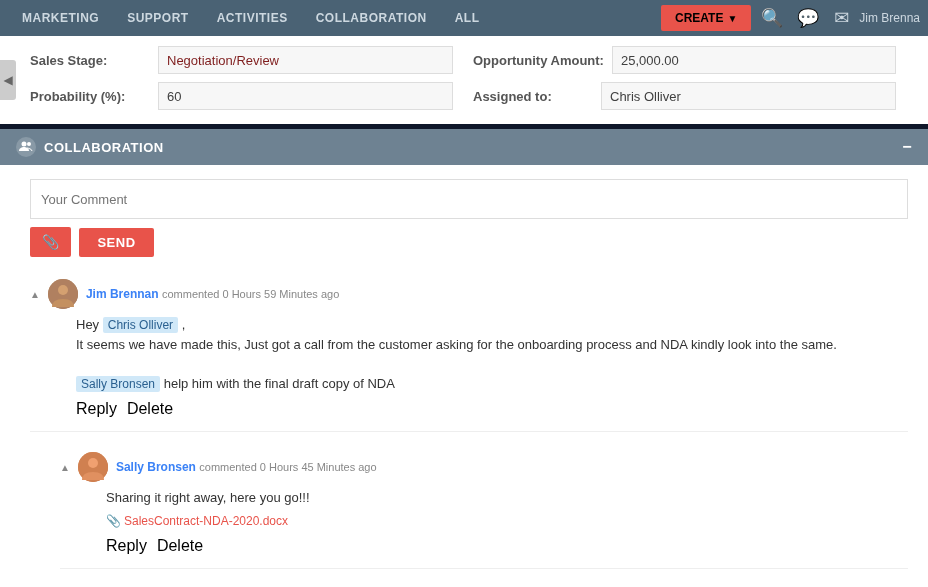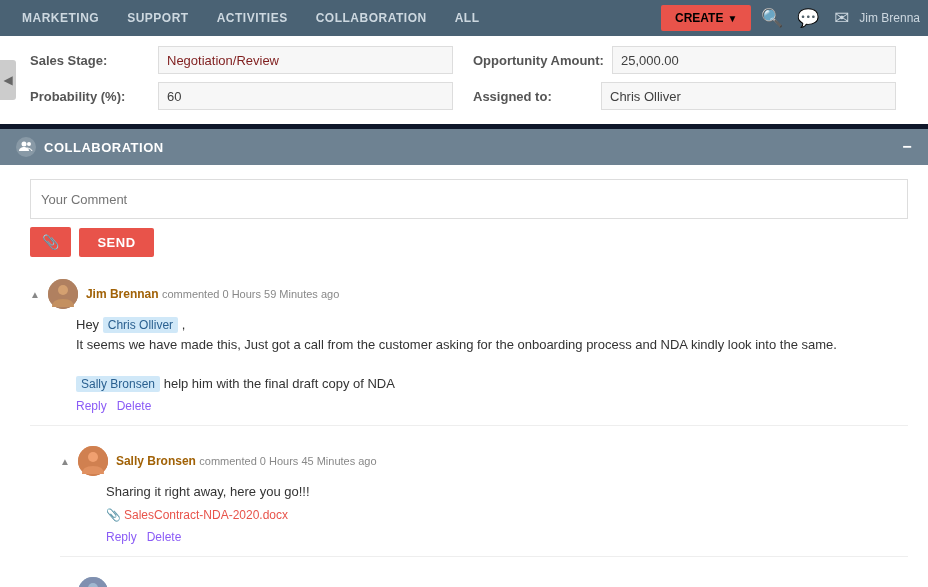--- a/index.html
+++ b/index.html
@@ -233,21 +233,21 @@
     .avatar-jb { background: linear-gradient(135deg, #c8a882, #8b6040); }
     .avatar-sb { background: linear-gradient(135deg, #e8a070, #c06030); }
     .avatar-co { background: linear-gradient(135deg, #a0b8c8, #6080a0); }
 
     .comment-meta {
       font-size: 12px;
       color: #555;
     }
     .comment-author {
       font-weight: bold;
-      color: #a16207;
+      color: #3b82f6;
     }
     .comment-time {
       color: #888;
       font-size: 11px;
     }
 
     .comment-body {
       margin-left: 46px;
       font-size: 13px;
       color: #333;
@@ -272,22 +272,22 @@
       cursor: pointer;
       text-decoration: none;
     }
 
     .comment-actions-row {
       margin-top: 4px;
       display: flex;
       gap: 10px;
     }
     .comment-action-link {
-      color: #8b5cf6;
-      font-size: 12px;
+      color: #000000;
+      font-size: 16px;
       cursor: pointer;
       text-decoration: none;
     }
 
     .nested-comment {
       margin-left: 30px;
       margin-top: 10px;
     }
   </style>
 </head>

